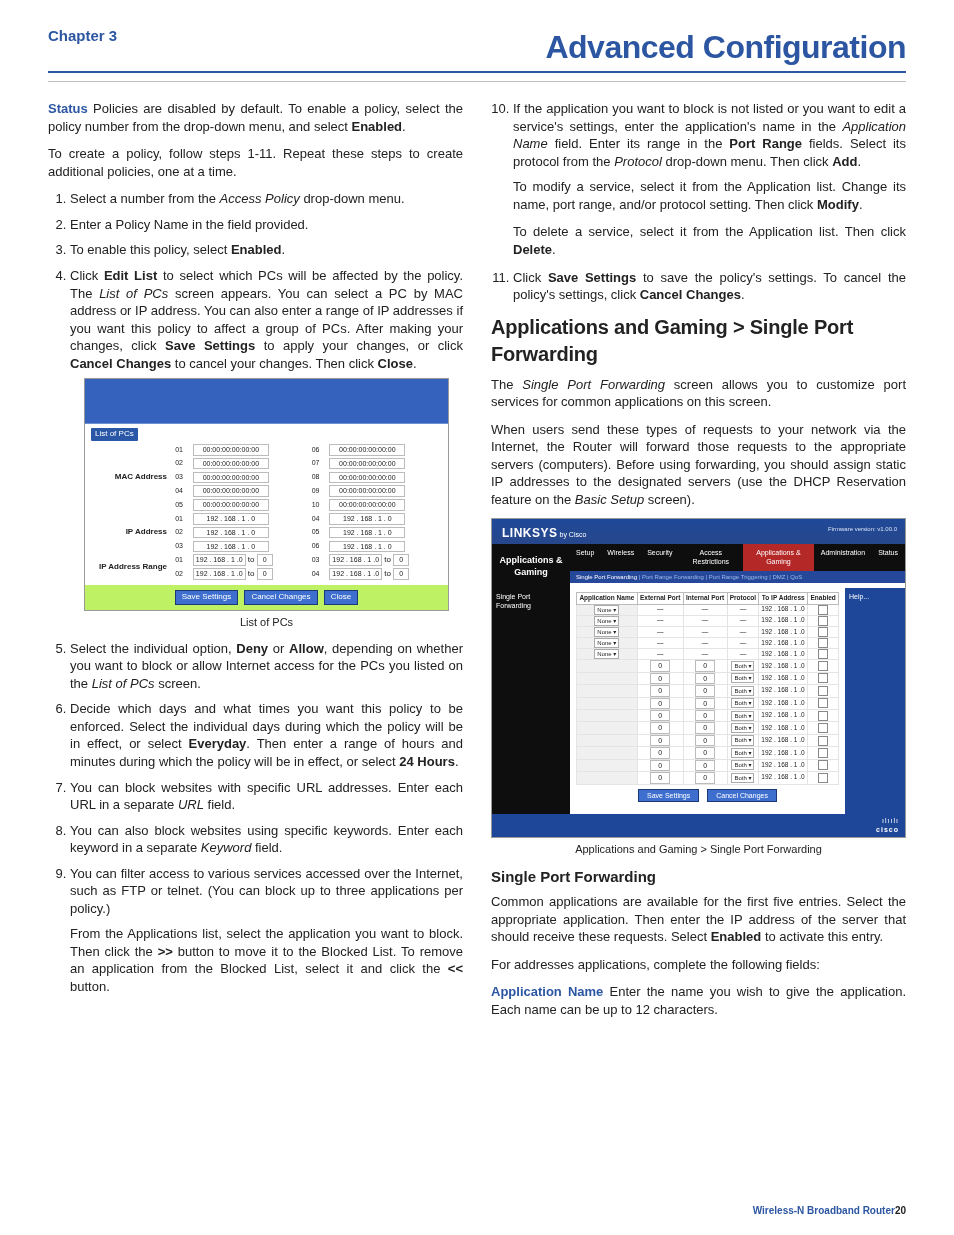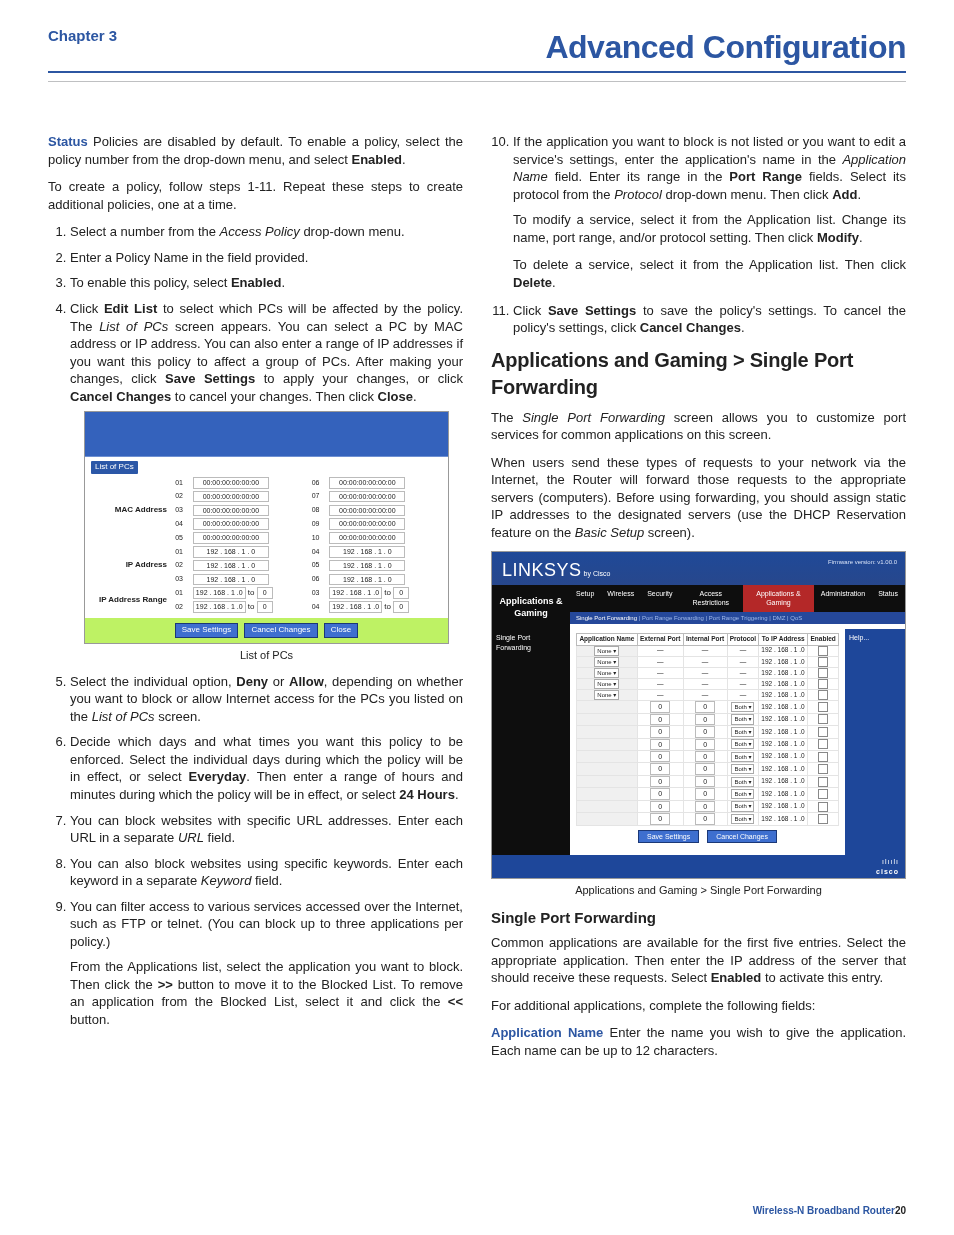--- a/index.html
+++ b/index.html
@@ -40,21 +40,20 @@
     border-bottom: 1px solid #bfc0c2;
     margin-bottom: 18px;
   }
   .cols {
     display: flex;
     gap: 28px;
   }
   .col {
     flex: 1;
     min-width: 0;
-    margin-top: 33px;
   }
   p { margin: 0 0 10px 0; text-align: justify; }
   .blue-lead { color: #2c56a2; font-weight: 700; }
   .bold { font-weight: 700; }
   .ital { font-style: italic; }
   ol.steps { padding-left: 22px; margin: 0 0 10px 0; }
   ol.steps li { margin-bottom: 8px; text-align: justify; }
   .fig-box { border: 1px solid #999; margin: 6px 14px 4px 14px; }
   .fig-caption { text-align: center; font-size: 11px; margin: 4px 0 10px 0; }
   .listpc { font-size: 8px; color: #222; background: #fff; }
@@ -64,21 +63,21 @@
   .listpc td { padding: 1px 2px; }
   .mini-input { border: 1px solid #bbb; background: #fff; display: inline-block; padding: 0 2px; font-size: 7px; min-width: 70px; text-align: center; }
   .mini-num { font-size: 7px; display: inline-block; width: 12px; text-align: right; }
   .sec-label { font-weight: 700; font-size: 8px; text-align: right; padding-right: 4px; width: 74px; }
   .btnrow { background: #bef264; text-align: center; padding: 5px 0; }
   .btnrow .b { display: inline-block; border: 1px solid #1b3877; background: #3e6fcf; color: #fff; font-size: 8px; padding: 1px 6px; margin: 0 2px; }
   h2.sec { font-size: 20px; font-weight: 700; margin: 6px 0 8px 0; letter-spacing: -0.2px; }
   h3.sub { font-size: 15px; font-weight: 700; margin: 6px 0 6px 0; }
   .router-fig { border: 1px solid #999; margin: 4px 0; font-size: 7px; }
   .rf-top { background: linear-gradient(#1f4998, #27478c); color: #fff; padding: 6px 10px 2px 10px; position: relative; }
-  .rf-brand { font-weight: 400; font-size: 18px; letter-spacing: 0.5px; }
+  .rf-brand { font-weight: 700; font-size: 12px; letter-spacing: 0.5px; }
   .rf-by { font-size: 7px; font-weight: 400; margin-left: 2px; }
   .rf-leftlabel { background: #0e0e0e; color: #fff; font-weight: 700; font-size: 9px; text-align: center; padding: 10px 4px; width: 78px; box-sizing: border-box; }
   .rf-tabs { background: #0e0e0e; color: #fff; display: flex; font-size: 7px; flex: 1; }
   .rf-tabs div { padding: 4px 6px; border-right: 1px solid #0e0e0e; text-align: center; }
   .rf-tabs .act { background: #b42828; }
   .rf-subtabs { background: #25489a; color: #9fb9ea; font-size: 6px; padding: 2px 6px; }
   .rf-subtabs .on { color: #fff; }
   .rf-body { display: flex; background: #fff; }
   .rf-side { width: 78px; background: #0e0e0e; color: #fff; font-size: 7px; padding: 4px 4px; box-sizing: border-box; }
   .rf-main { flex: 1; padding: 4px 6px 8px 6px; }
@@ -393,21 +392,21 @@
             </div>
           </div>
           <div class="rf-help"><span>Help...</span></div>
         </div>
         <div class="cisco"><span>ılıılı</span><br><span class="bold">cisco</span></div>
       </div>
       <div class="fig-caption">Applications and Gaming &gt; Single Port Forwarding</div>
 
       <h3 class="sub">Single Port Forwarding</h3>
       <p><span>Common applications are available for the first five entries. Select the appropriate application. Then enter the IP address of the server that should receive these requests. Select </span><span class="bold">Enabled</span><span> to activate this entry.</span></p>
-      <p>For additional applications, complete the following fields:</p>
+      <p>For addresses applications, complete the following fields:</p>
       <p><span class="blue-lead">Application Name</span><span>  Enter the name you wish to give the application. Each name can be up to 12 characters.</span></p>
     </div>
 
   </div>
 
   <div class="footer">
     <div>Wireless-N Broadband Router</div>
     <div class="pg">20</div>
   </div>
 </div>

